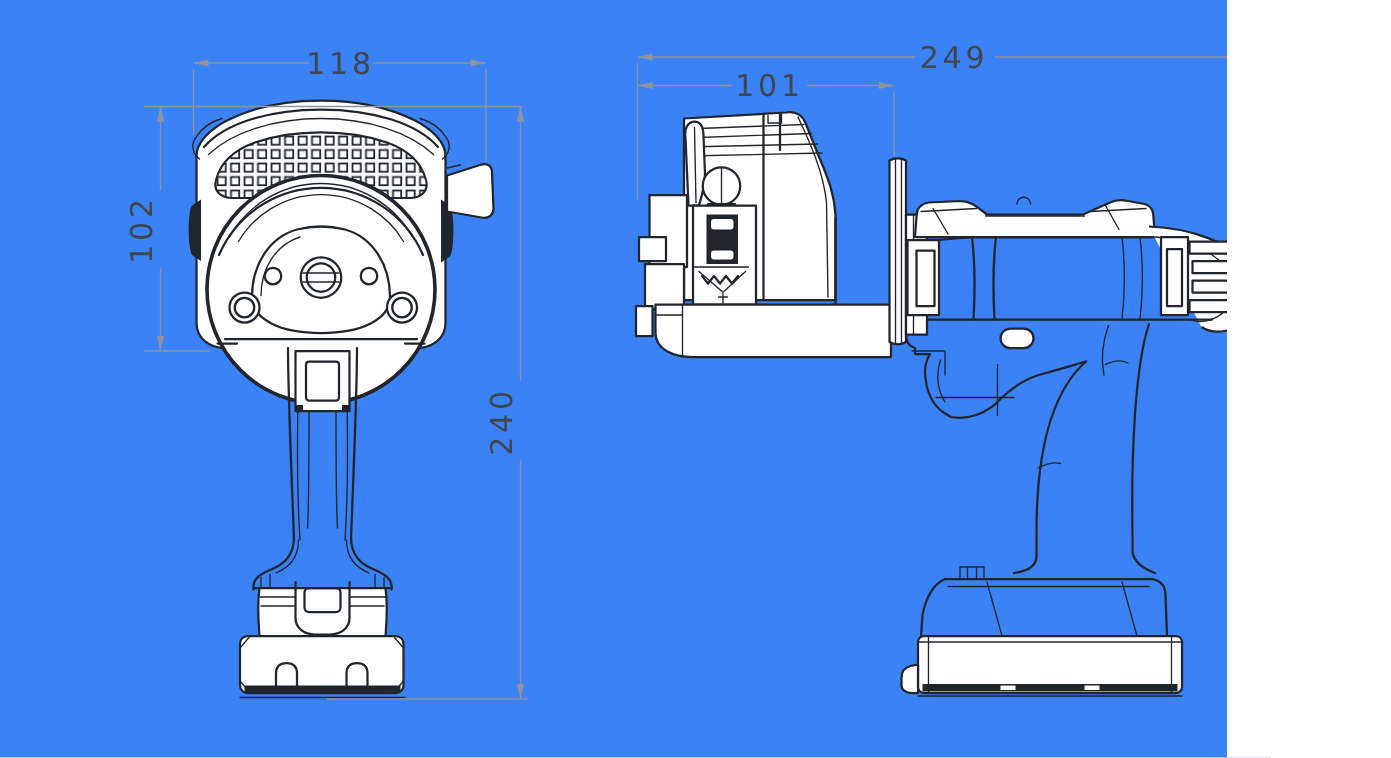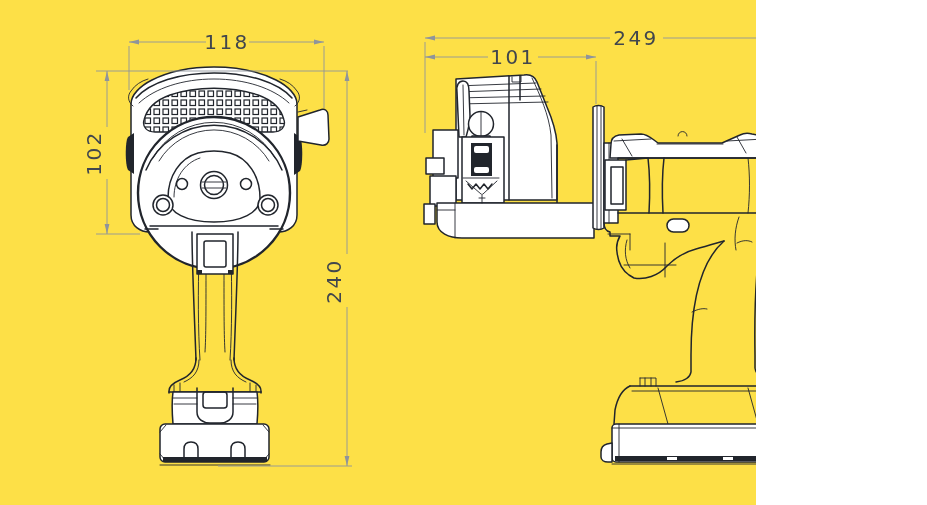--- a/index.html
+++ b/index.html
@@ -1,16 +1,16 @@
 <!DOCTYPE html>
 <html><head>
 <meta charset="utf-8">
 <style>
   html,body{margin:0;padding:0;background:#ffffff;}
-  .stage{width:756px;height:505px;position:relative;background:#fde047;overflow:hidden;}
+  .stage{width:818px;height:505px;position:relative;background:#3b82f6;overflow:hidden;}
   svg{display:block;}
   .ln{fill:none;stroke:#21252c;stroke-width:1.5;stroke-linecap:round;stroke-linejoin:round;}
   .lnf{fill:#ffffff;stroke:#21252c;stroke-width:1.5;stroke-linejoin:round;}
   .thin{stroke-width:0.9;}
   .dark{fill:#21252c;stroke:none;}
   .dim{fill:none;stroke:#8f949b;stroke-width:0.9;}
   .arr{fill:#8f949b;stroke:none;}
   .dimtxt{font-family:"DejaVu Sans",sans-serif;font-size:20px;letter-spacing:2.5px;fill:#41464d;}
 </style>
 </head>

